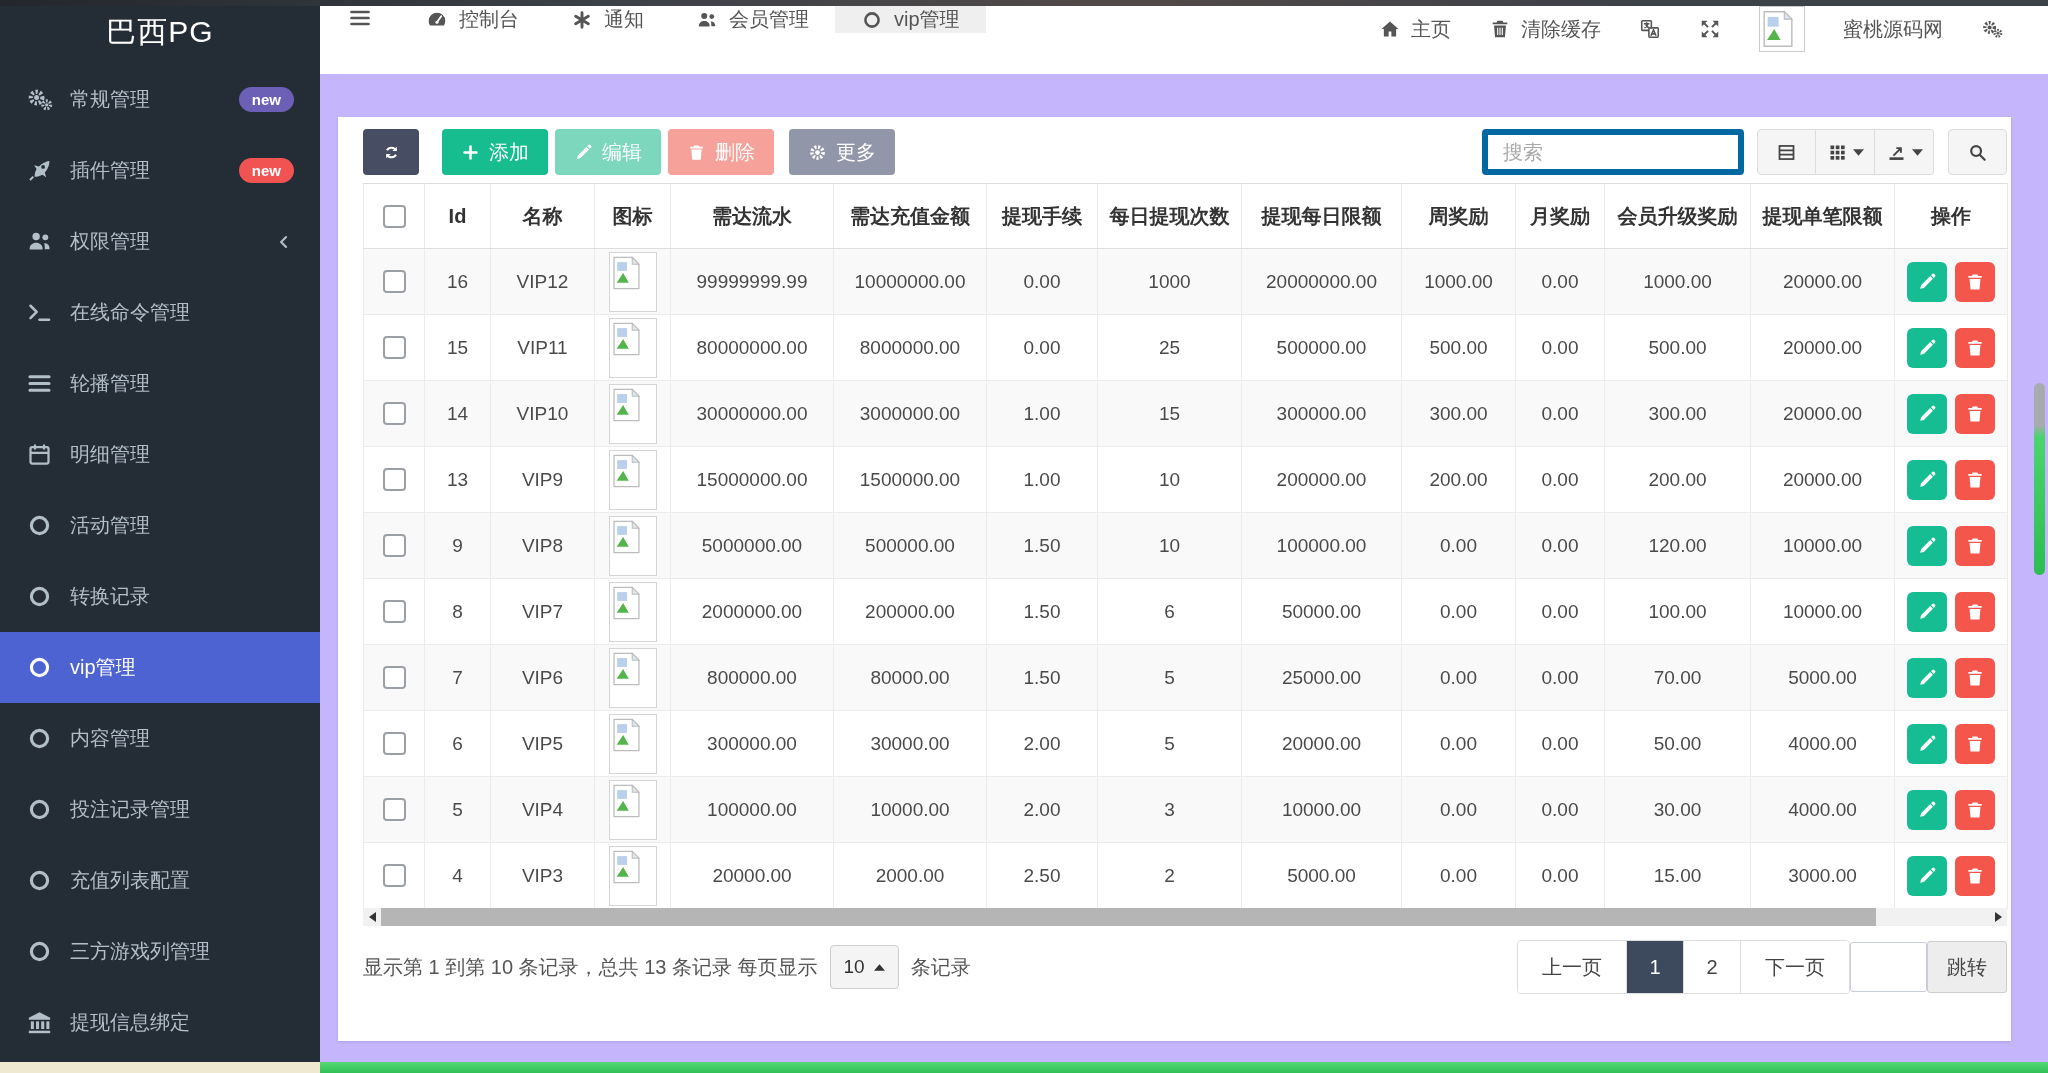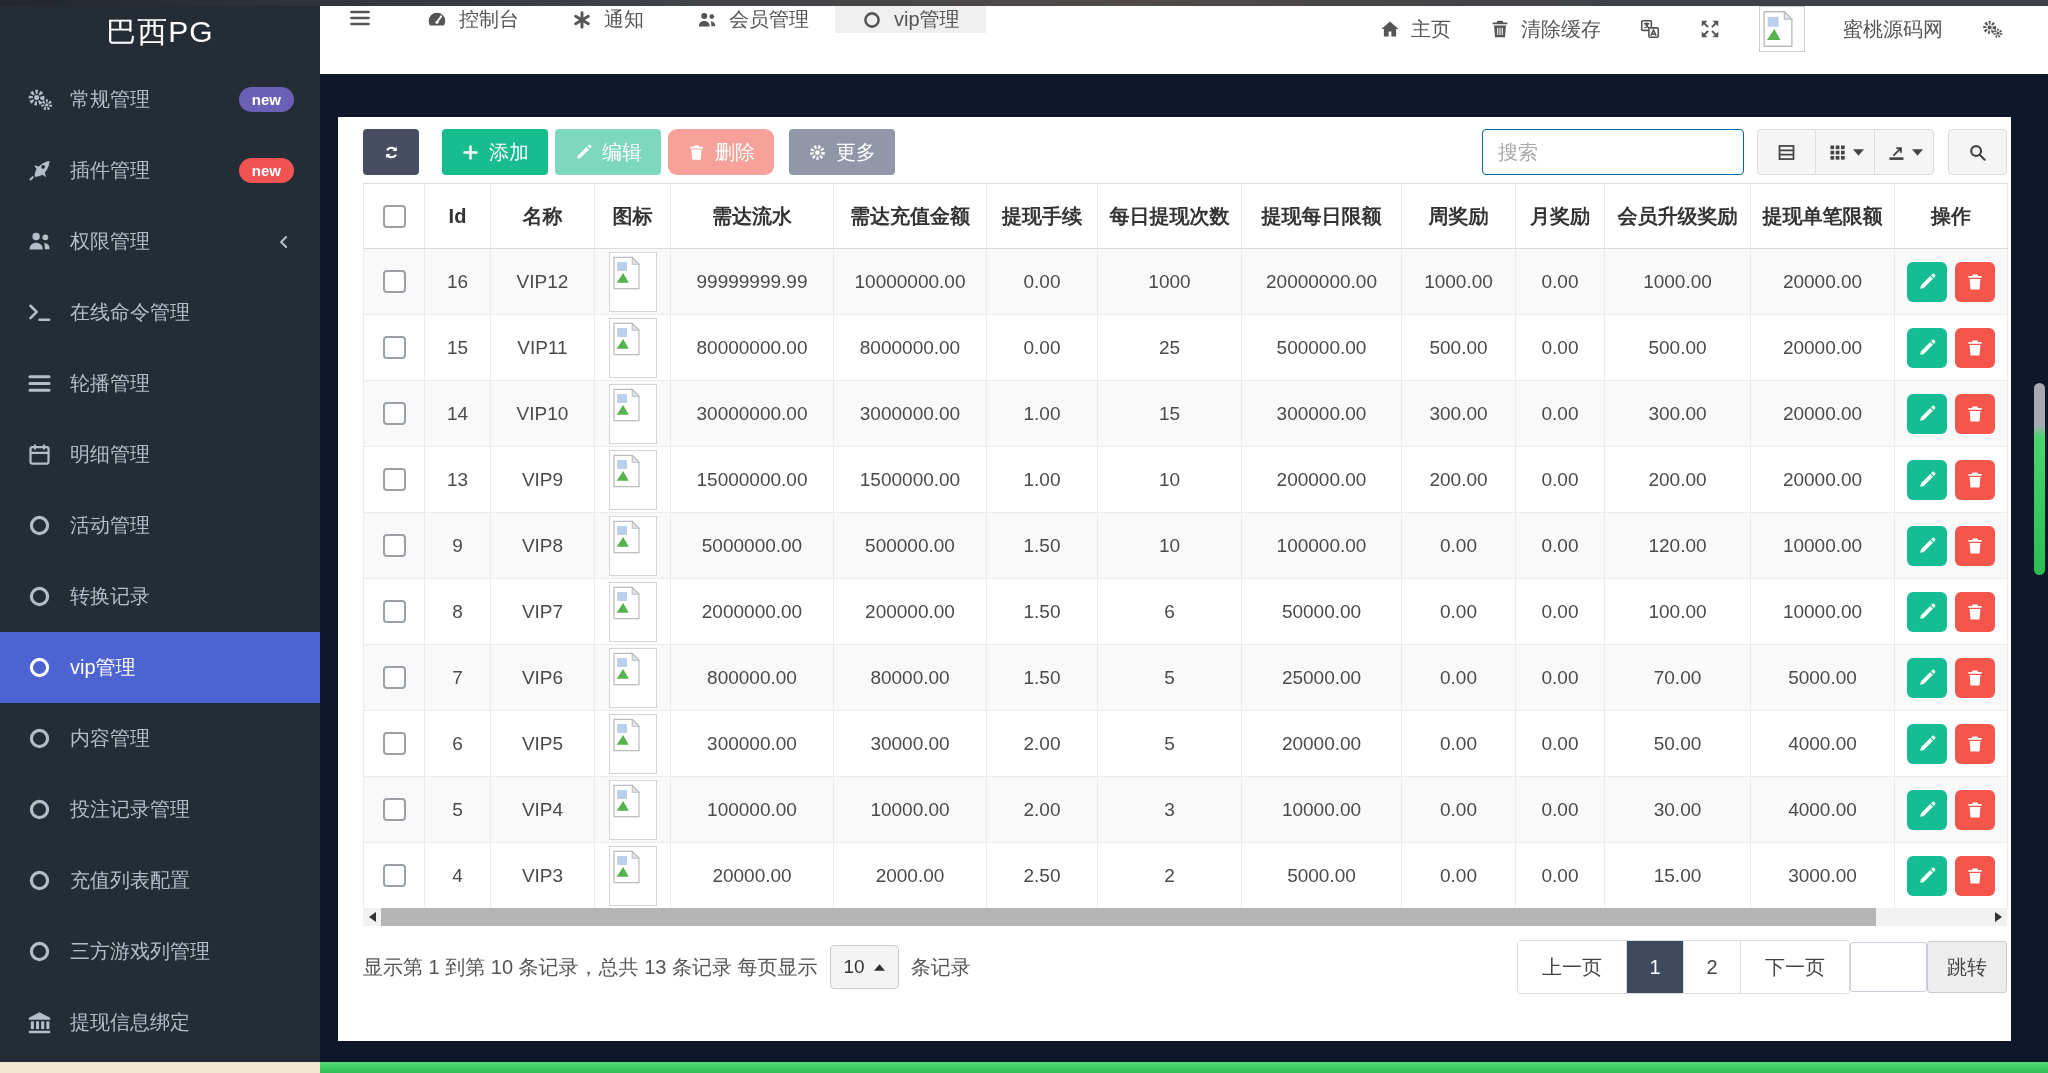--- a/index.html
+++ b/index.html
@@ -1,17 +1,17 @@
 <!DOCTYPE html>
 <html><head>
 <meta charset="utf-8">
 <style>
   * { box-sizing: border-box; margin:0; padding:0; }
   body { font-family:"Liberation Sans","DejaVu Sans",sans-serif; background:#d8d8d8; }
-  .stage { position:relative; width:2048px; height:1073px; background:#0f172a; overflow:hidden; }
+  .stage { position:relative; width:2048px; height:1073px; background:#c4b5fd; overflow:hidden; }
   .topline { position:absolute; left:0; top:0; width:2048px; height:6px; background:linear-gradient(90deg,#23272d,#3d4148 30%,#514a48 55%,#3d4148 80%); z-index:60; }
 
   
   .sidebar { position:absolute; left:0; top:0; width:320px; height:1073px; background:#242d36; z-index:40; }
   .side-title { height:64px; display:flex; align-items:center; justify-content:center; color:#fff; font-size:30px; font-weight:500; letter-spacing:1px; }
   .side-item { height:71px; display:flex; align-items:center; padding:0 26px; color:#b2bec8; font-size:20px; cursor:pointer; }
   .side-item.active { background:#4e63d2; color:#fff; }
   .side-item .ic { width:27px; height:27px; margin-right:17px; flex:0 0 auto; display:flex; align-items:center; justify-content:center; }
   .side-item .ic svg { width:100%; height:100%; }
   .side-label { white-space:nowrap; }
@@ -35,24 +35,24 @@
   
   .card { position:absolute; left:338px; top:117px; width:1673px; height:924px; background:#fff; box-shadow:0 1px 3px rgba(0,0,0,.10); z-index:20; }
 
   .toolbar { position:absolute; left:25px; top:12px; width:1644px; height:46px; display:flex; align-items:center; }
   .btn { height:46px; border:none; border-radius:4px; color:#fff; font-size:20px; display:inline-flex; align-items:center; gap:9px; padding:0 19px; margin-right:7px; cursor:pointer; font-family:inherit; }
   .btn .bic { width:19px; height:19px; display:inline-flex; }
   .btn .bic svg { width:100%; height:100%; }
   .btn-refresh { background:#474d63; width:56px; justify-content:center; padding:0; }
   .btn-add { background:#17bd8e;margin-left:16px; }
   .btn-edit { background:#7dd7bc; }
-  .btn-del { background:#f6a29a;border-radius:9px; }
+  .btn-del { background:#f6a29a; }
   .btn-more { background:#9196a8;margin-left:8px; }
   .search-wrap { margin-left:auto; display:flex; align-items:center; }
-  .search-input { width:262px; height:46px; border:1px solid #0369a1; border-radius:4px; font-size:20px; padding:16px 15px; color:#333; outline:none; font-family:inherit; }
+  .search-input { width:262px; height:46px; border:6px solid #0369a1; border-radius:4px; font-size:20px; padding:16px 15px; color:#333; outline:none; font-family:inherit; }
   .search-input::placeholder { color:#a9a9a9; }
   .tgroup { display:flex; margin-left:13px; }
   .tbtn { height:46px; min-width:59px; background:#f5f5f5; border:1px solid #ddd; display:inline-flex; align-items:center; justify-content:center; gap:5px; color:#444; cursor:pointer; padding:0 10px; }
   .tbtn + .tbtn { border-left:none; }
   .tbtn:first-child { border-radius:4px 0 0 4px; }
   .tbtn:last-child { border-radius:0 4px 4px 0; }
   .tbtn.solo { border-radius:4px; margin-left:14px; }
   .tbtn .bic { width:21px; height:21px; display:inline-flex; color:#444; }
   .tbtn .bic svg { width:100%; height:100%; }
   .caret { width:11px; height:7px; display:inline-flex; color:#444; }

